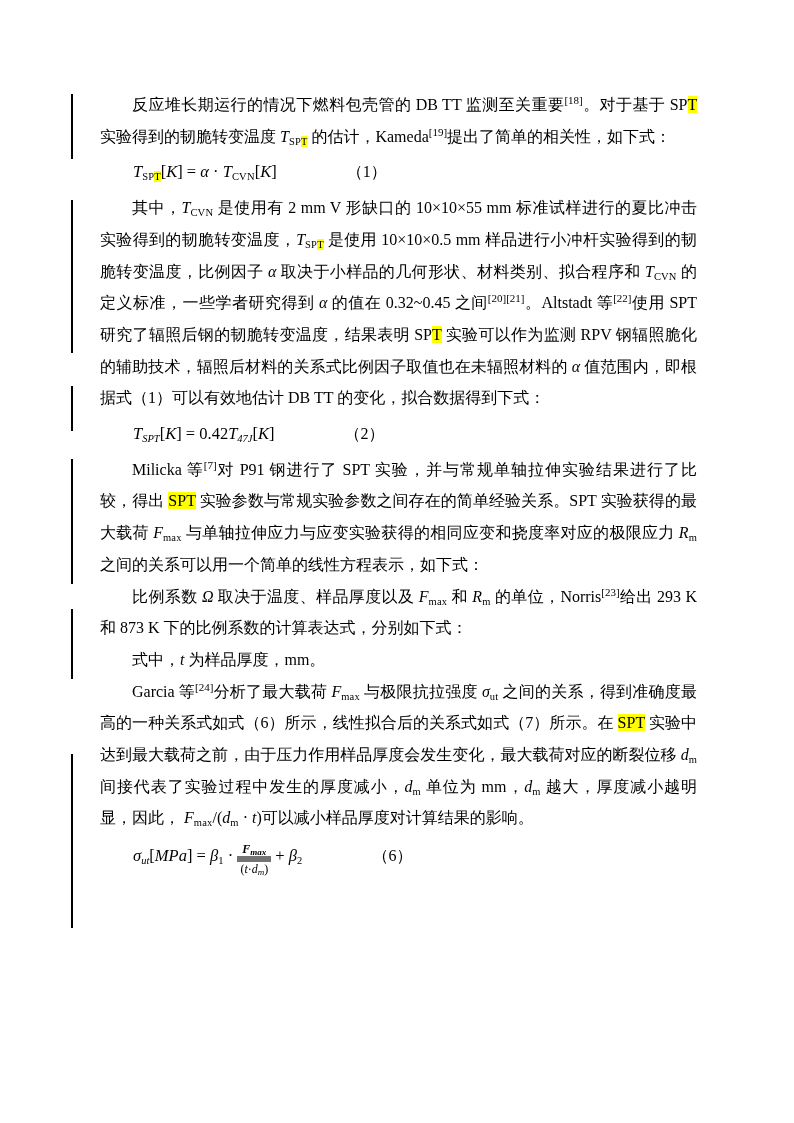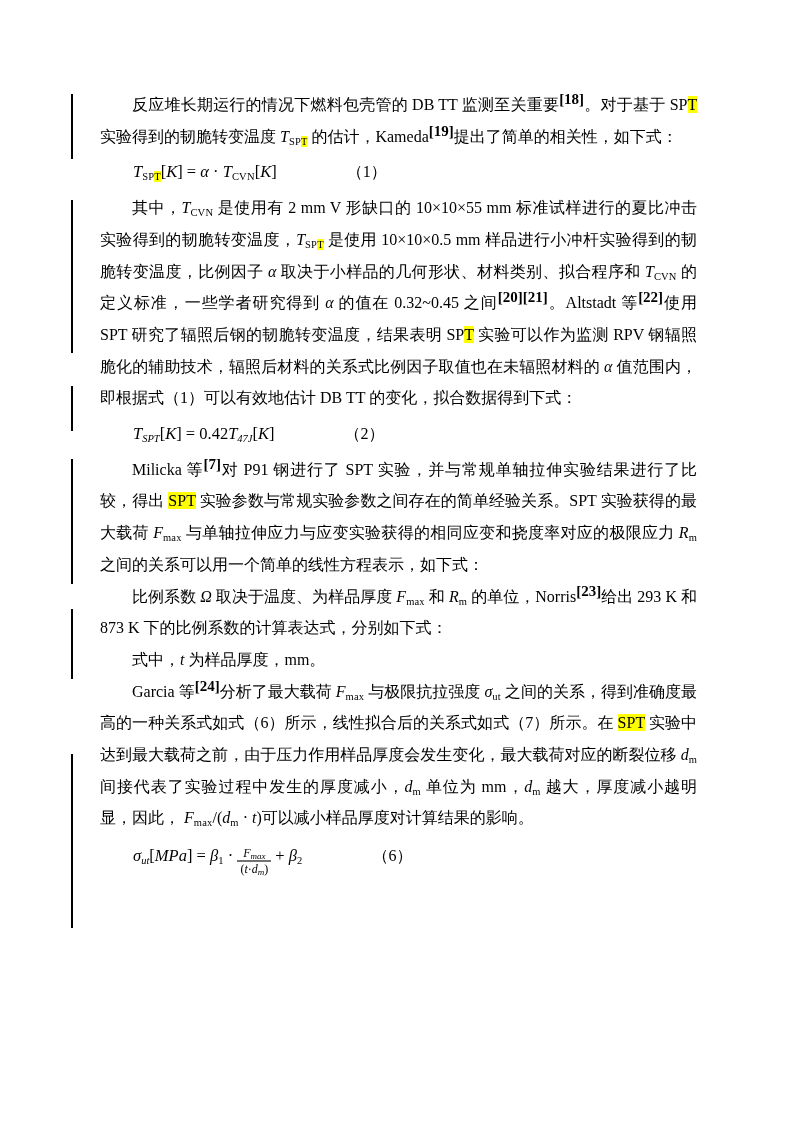--- a/index.html
+++ b/index.html
@@ -14,29 +14,29 @@
   }
   .para{margin:0;text-indent:2em;}
   .eq{
     margin:4px 0;padding-left:2em;text-indent:0;text-align:left;
     font-size:16.5px;white-space:nowrap;
   }
   .eq-last{margin-top:6px;}
   .eqnum{margin-left:70px;font-size:16px;}
   .i{font-style:italic;}
   .h{background:#ffff00;}
-  .s{font-size:15px;vertical-align:6px;line-height:0;font-weight:bold;}
+  .s{font-size:11px;vertical-align:6px;line-height:0;}
   .b{font-size:10.5px;vertical-align:-3px;line-height:0;letter-spacing:.2px;}
   .bh{font-size:10.5px;vertical-align:-3px;line-height:0;background:#ffff00;}
   .ib{font-size:10.5px;vertical-align:-3px;line-height:0;font-style:italic;}
   .frac{
     display:inline-block;vertical-align:-12px;text-align:center;
     font-size:12px;line-height:1.2;
   }
-  .frac .fn{display:block;border-bottom:2px solid #737373;padding:0 3px;}
+  .frac .fn{display:block;border-bottom:6px solid #737373;padding:0 3px;font-weight:bold;}
   .frac .fd{display:block;padding:0 3px;}
   .frac .ib,.frac .b{font-size:9px;vertical-align:-2px;}
   .change-bar{position:absolute;left:71px;width:2px;background:#000;}
 </style>
 </head>
 <body>
 
 <div class="page">
   <div>
       <div class="change-bar" style="top: 94px; height: 65px; background: rgb(0, 0, 0);"></div>
@@ -45,18 +45,18 @@
       <div class="change-bar" style="top: 459px; height: 125px; background: rgb(0, 0, 0);"></div>
       <div class="change-bar" style="top: 609px; height: 70px; background: rgb(0, 0, 0);"></div>
       <div class="change-bar" style="top: 754px; height: 174px; background: rgb(0, 0, 0);"></div>
     </div>
   <main class="doc">
       <p class="para"><span>反应堆长期运行的情况下燃料包壳管的 DB TT 监测至关重要</span><span class="s">[18]</span><span>。对于基于 SP</span><span class="h">T</span><span> 实验得到的韧脆转变温度 </span><span class="i">T</span><span class="b">SP</span><span class="bh">T</span><span> 的估计，Kameda</span><span class="s">[19]</span><span>提出了简单的相关性，如下式：</span></p>
       <div class="eq"><span class="i">T</span><span class="b">SP</span><span class="bh">T</span><span>[</span><span class="i">K</span><span>] = </span><span class="i">α</span><span> · </span><span class="i">T</span><span class="b">CVN</span><span>[</span><span class="i">K</span><span>]</span><span class="eqnum">（1）</span></div>
       <p class="para"><span>其中，</span><span class="i">T</span><span class="b">CVN</span><span> 是使用有 2 mm V 形缺口的 10×10×55 mm 标准试样进行的夏比冲击实验得到的韧脆转变温度，</span><span class="i">T</span><span class="b">SP</span><span class="bh">T</span><span> 是使用 10×10×0.5 mm 样品进行小冲杆实验得到的韧脆转变温度，比例因子 </span><span class="i">α</span><span> 取决于小样品的几何形状、材料类别、拟合程序和 </span><span class="i">T</span><span class="b">CVN</span><span> 的定义标准，一些学者研究得到 </span><span class="i">α</span><span> 的值在 0.32~0.45 之间</span><span class="s">[20][21]</span><span>。Altstadt 等</span><span class="s">[22]</span><span>使用 SPT 研究了辐照后钢的韧脆转变温度，结果表明 SP</span><span class="h">T</span><span> 实验可以作为监测 RPV 钢辐照脆化的辅助技术，辐照后材料的关系式比例因子取值也在未辐照材料的 </span><span class="i">α</span><span> 值范围内，即根据式（1）可以有效地估计 DB TT 的变化，拟合数据得到下式：</span></p>
       <div class="eq"><span class="i">T</span><span class="ib">SPT</span><span>[</span><span class="i">K</span><span>] = 0.42</span><span class="i">T</span><span class="ib">47J</span><span>[</span><span class="i">K</span><span>]</span><span class="eqnum">（2）</span></div>
       <p class="para"><span>Milicka 等</span><span class="s">[7]</span><span>对 P91 钢进行了 SPT 实验，并与常规单轴拉伸实验结果进行了比较，得出 </span><span class="h">SPT</span><span> 实验参数与常规实验参数之间存在的简单经验关系。SPT 实验获得的最大载荷 </span><span class="i">F</span><span class="b">max</span><span> 与单轴拉伸应力与应变实验获得的相同应变和挠度率对应的极限应力 </span><span class="i">R</span><span class="b">m</span><span> 之间的关系可以用一个简单的线性方程表示，如下式：</span></p>
-      <p class="para"><span>比例系数 </span><span class="i">Ω</span><span> 取决于温度、为样品厚度 </span><span class="i">F</span><span class="b">max</span><span> 和 </span><span class="i">R</span><span class="b">m</span><span> 的单位，Norris</span><span class="s">[23]</span><span>给出 293 K 和 873 K 下的比例系数的计算表达式，分别如下式：</span></p>
+      <p class="para"><span>比例系数 </span><span class="i">Ω</span><span> 取决于温度、样品厚度以及 </span><span class="i">F</span><span class="b">max</span><span> 和 </span><span class="i">R</span><span class="b">m</span><span> 的单位，Norris</span><span class="s">[23]</span><span>给出 293 K 和 873 K 下的比例系数的计算表达式，分别如下式：</span></p>
       <p class="para"><span>式中，</span><span class="i">t</span><span> 为样品厚度，mm。</span></p>
       <p class="para"><span>Garcia 等</span><span class="s">[24]</span><span>分析了最大载荷 </span><span class="i">F</span><span class="b">max</span><span> 与极限抗拉强度 </span><span class="i">σ</span><span class="b">ut</span><span> 之间的关系，得到准确度最高的一种关系式如式（6）所示，线性拟合后的关系式如式（7）所示。在 </span><span class="h">SPT</span><span> 实验中达到最大载荷之前，由于压力作用样品厚度会发生变化，最大载荷对应的断裂位移 </span><span class="i">d</span><span class="b">m</span><span> 间接代表了实验过程中发生的厚度减小，</span><span class="i">d</span><span class="b">m</span><span> 单位为 mm，</span><span class="i">d</span><span class="b">m</span><span> 越大，厚度减小越明显，因此， </span><span class="i">F</span><span class="b">max</span><span>/(</span><span class="i">d</span><span class="b">m</span><span> · </span><span class="i">t</span><span>)可以减小样品厚度对计算结果的影响。</span></p>
       <div class="eq eq-last"><span class="i">σ</span><span class="ib">ut</span><span>[</span><span class="i">MPa</span><span>] = </span><span class="i">β</span><span class="b">1</span><span> · </span><span class="frac"><span class="fn"><span class="i">F</span><span class="ib">max</span></span><span class="fd"><span>(</span><span class="i">t</span><span>·</span><span class="i">d</span><span class="ib">m</span><span>)</span></span></span><span> + </span><span class="i">β</span><span class="b">2</span><span class="eqnum">（6）</span></div>
     </main>
 </div>
 
 </body></html>

